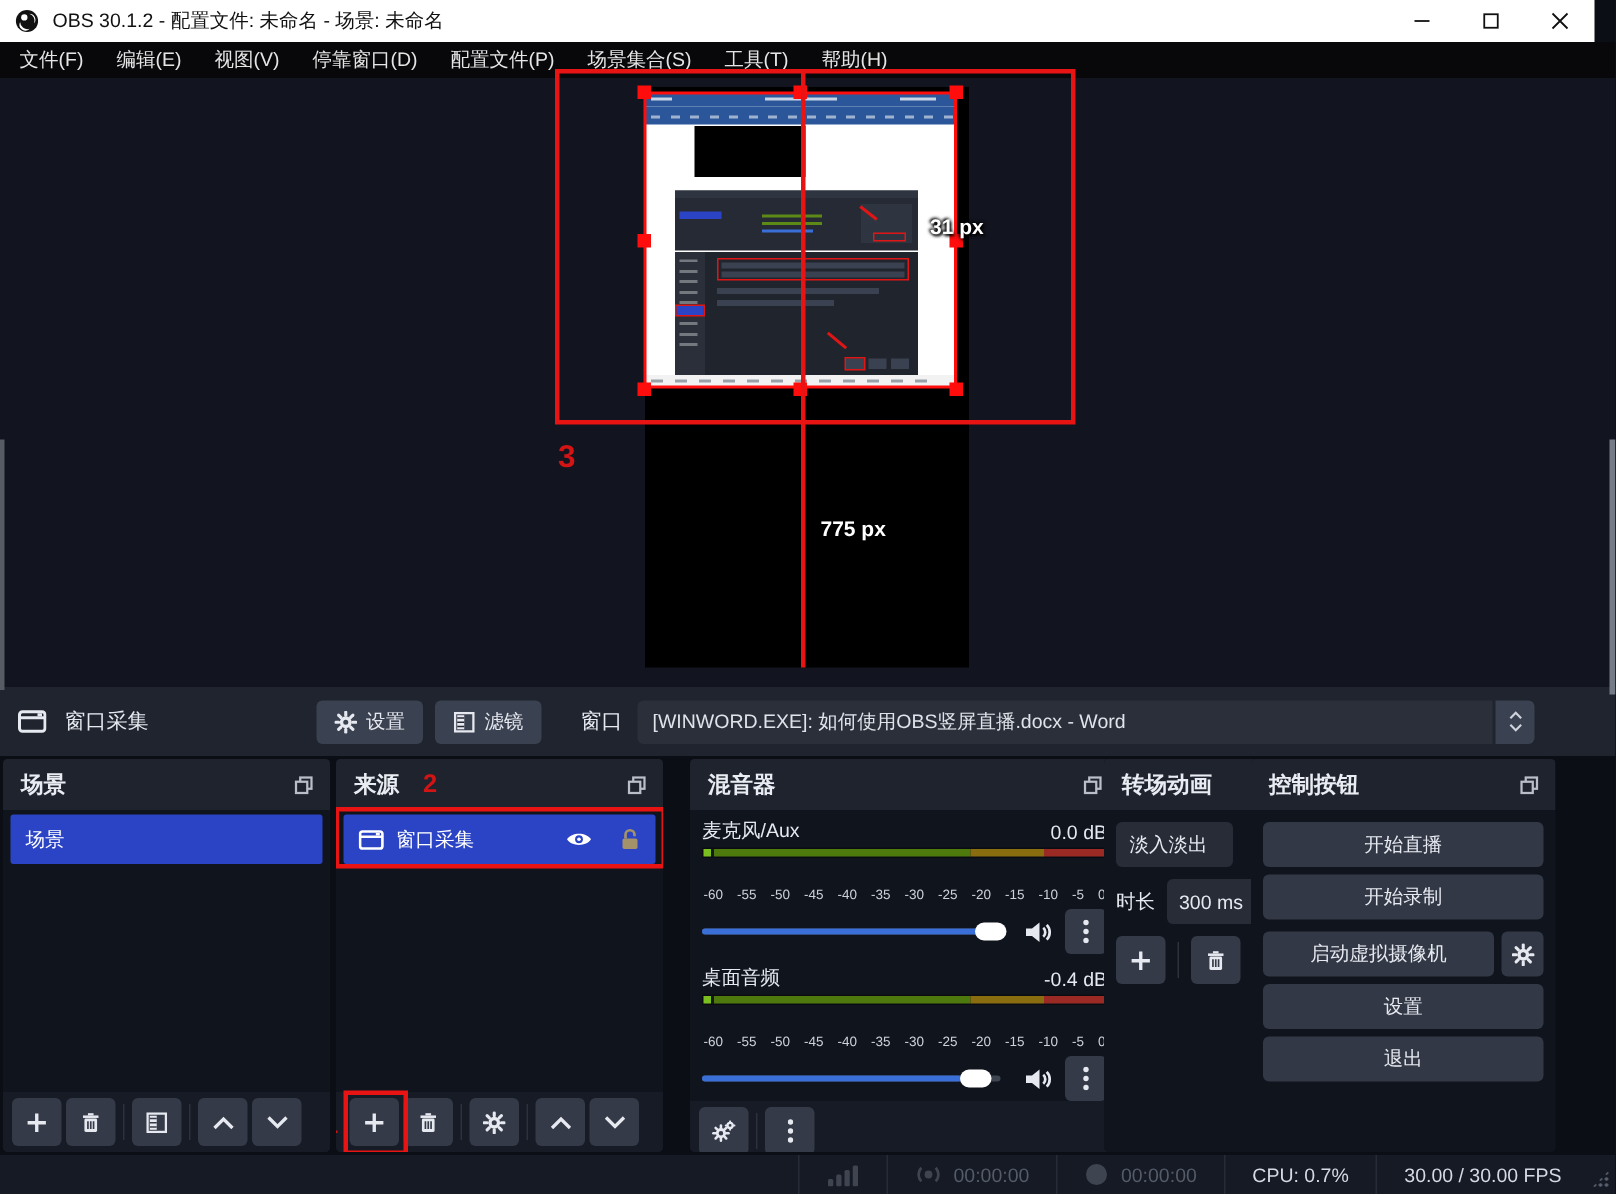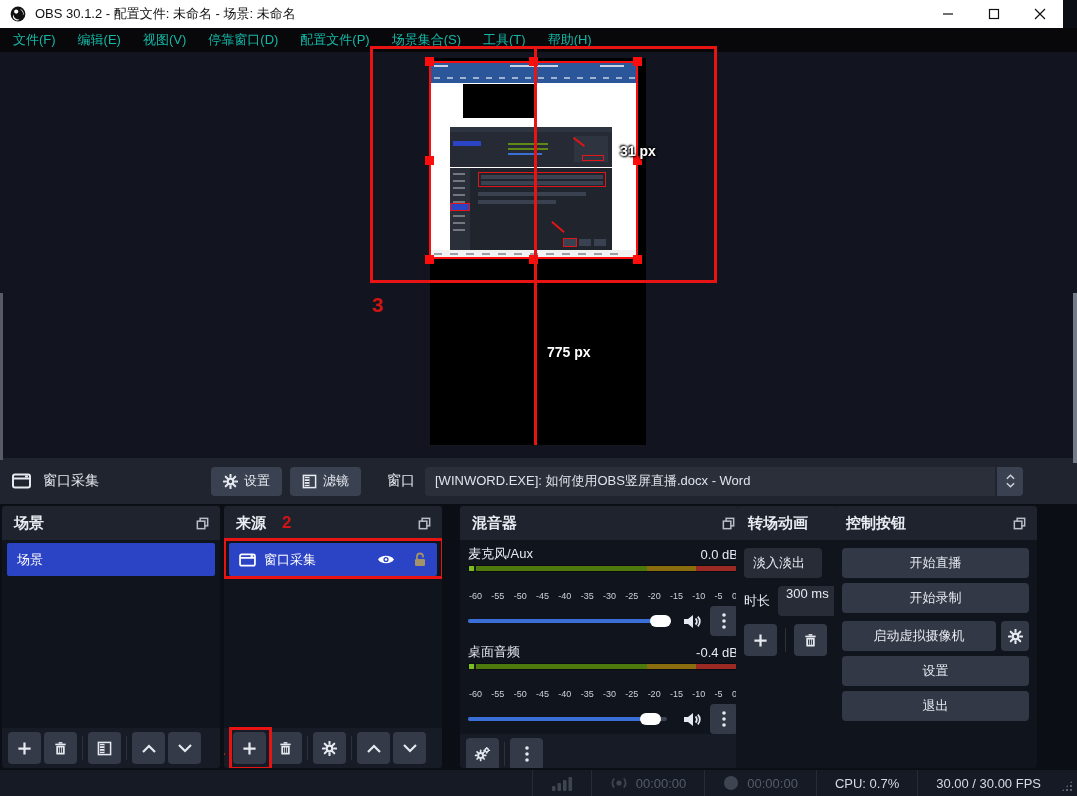--- a/index.html
+++ b/index.html
@@ -8,21 +8,21 @@
   #app { position:relative; width:1077px; height:796px; background:#0c0e15; }
 
   
   .titlebar { position:absolute; left:0; top:0; width:1063px; height:28px; background:#ffffff; display:flex; align-items:center; color:#111; font-size:13px; }
   .titlebar .logo { margin:0 9px 0 10px; display:flex; }
   .win-controls { position:absolute; right:0; top:0; height:28px; display:flex; }
   .win-btn { width:46px; height:28px; display:flex; align-items:center; justify-content:center; }
 
   
   .menubar { position:absolute; left:0; top:28px; width:1077px; height:24px; background:#08080b; display:flex; align-items:center; padding-left:2px; }
-  .menu-item { color:#14b8a6; font-size:13px; padding:3px 11px; white-space:nowrap; }
+  .menu-item { color:#e5e5e5; font-size:13px; padding:3px 11px; white-space:nowrap; }
 
   
   .preview { position:absolute; left:0; top:52px; width:1077px; height:406px; background:#12151f; }
   .canvas { position:absolute; left:430px; top:6px; width:216px; height:387px; background:#000; }
   .capture { position:absolute; left:430px; top:10px; width:207px; height:196px; background:#fff; overflow:hidden; }
   .cap-title { position:absolute; left:0; top:0; width:207px; height:9px; background:#2b579a; }
   .cap-title i, .cap-ribbon i { position:absolute; background:rgba(255,255,255,.75); height:2px; }
   .cap-ribbon { position:absolute; left:0; top:9px; width:207px; height:12px; background:#2b579a;
     background-image:repeating-linear-gradient(90deg, rgba(255,255,255,.55) 0 6px, transparent 6px 13px); background-size:100% 2px; background-position:4px 6px; background-repeat:no-repeat; }
   .cap-black { position:absolute; left:33px; top:22px; width:74px; height:34px; background:#000; }
@@ -106,21 +106,21 @@
   .groove .fill { position:absolute; left:0; top:0; bottom:0; width:90%; background:#3a6fd8; border-radius:2px; }
   .knob { position:absolute; top:9px; width:21px; height:12px; background:#fff; border-radius:6px; }
   .dots-btn { width:28px; height:30px; background:#343a47; border:none; border-radius:4px; display:flex; align-items:center; justify-content:center; }
 
   
   .tr-body { padding:8px; }
   .tr-row { display:flex; gap:16px; }
   .tr-combo { flex:1; height:30px; background:#272c37; border-radius:4px; color:#e6e9f0; font-size:13px; display:flex; align-items:center; padding:0 9px; }
   .tr-step { width:22px; height:30px; background:#272c37; border-radius:4px; display:flex; flex-direction:column; align-items:center; justify-content:center; gap:2px; }
   .tr-dur { display:flex; align-items:center; margin-top:8px; gap:8px; color:#e6e9f0; font-size:13px; }
-  .tr-spin { flex:1; height:30px; background:#272c37; border-radius:4px; display:flex; align-items:flex-start; padding:0 8px; color:#e6e9f0; position:relative; }
+  .tr-spin { flex:1; height:30px; background:#272c37; border-radius:4px; display:flex; align-items:center; padding:0 8px; color:#e6e9f0; position:relative; }
   .tr-spin .arrows { position:absolute; right:6px; top:0; bottom:0; display:flex; flex-direction:column; justify-content:center; gap:3px; }
   .tr-btns { display:flex; gap:6px; margin-top:8px; align-items:center; }
 
   
   .ctl-body { padding:8px 8px 0 8px; }
   .cbtn { width:100%; height:30px; background:#323845; border:none; border-radius:4px; color:#e6e9f0; font-size:13px; margin-bottom:5px; display:flex; align-items:center; justify-content:center; }
   .cbtn-row { display:flex; gap:5px; margin-top:8px; margin-bottom:5px; }
   .cbtn-row .cbtn { margin:0; flex:1; }
   .cbtn-gear { width:28px; height:30px; background:#323845; border:none; border-radius:4px; flex:0 0 auto; display:flex; align-items:center; justify-content:center; }
 

